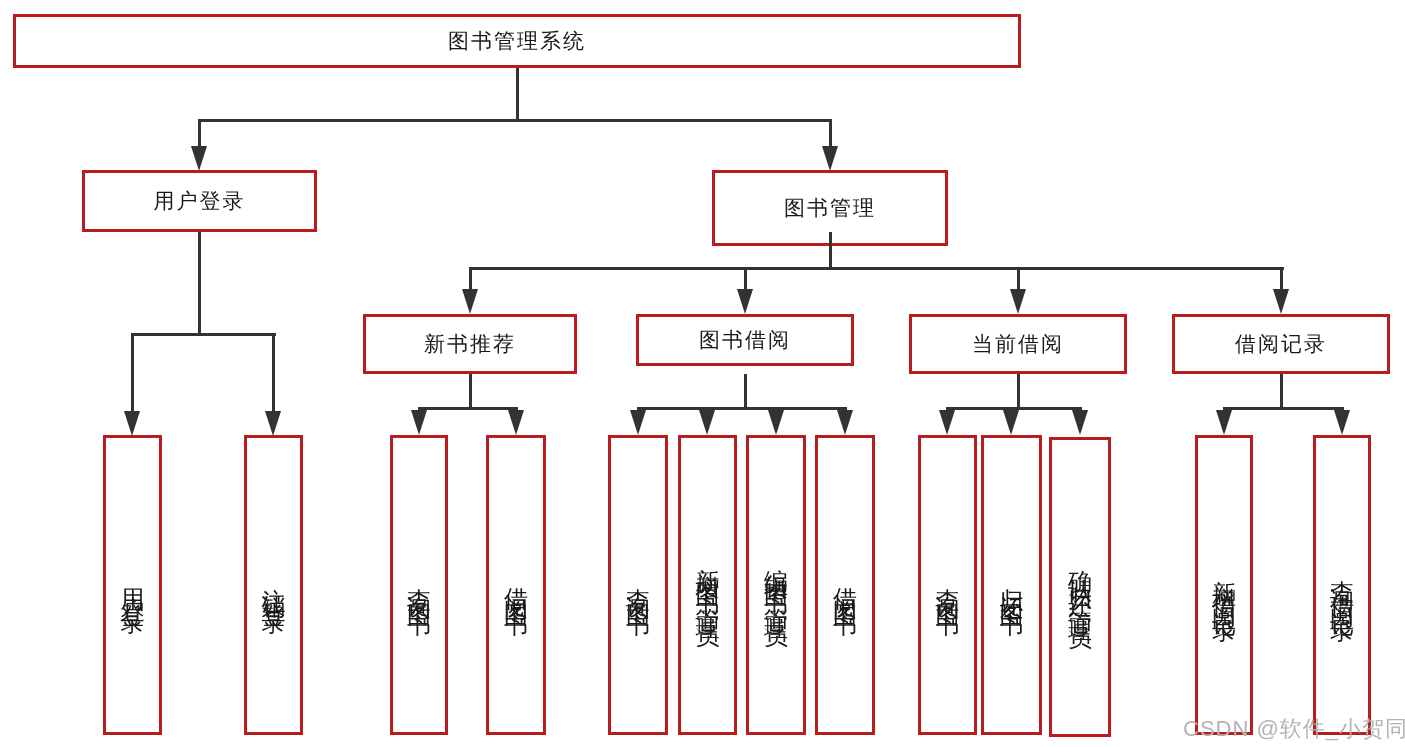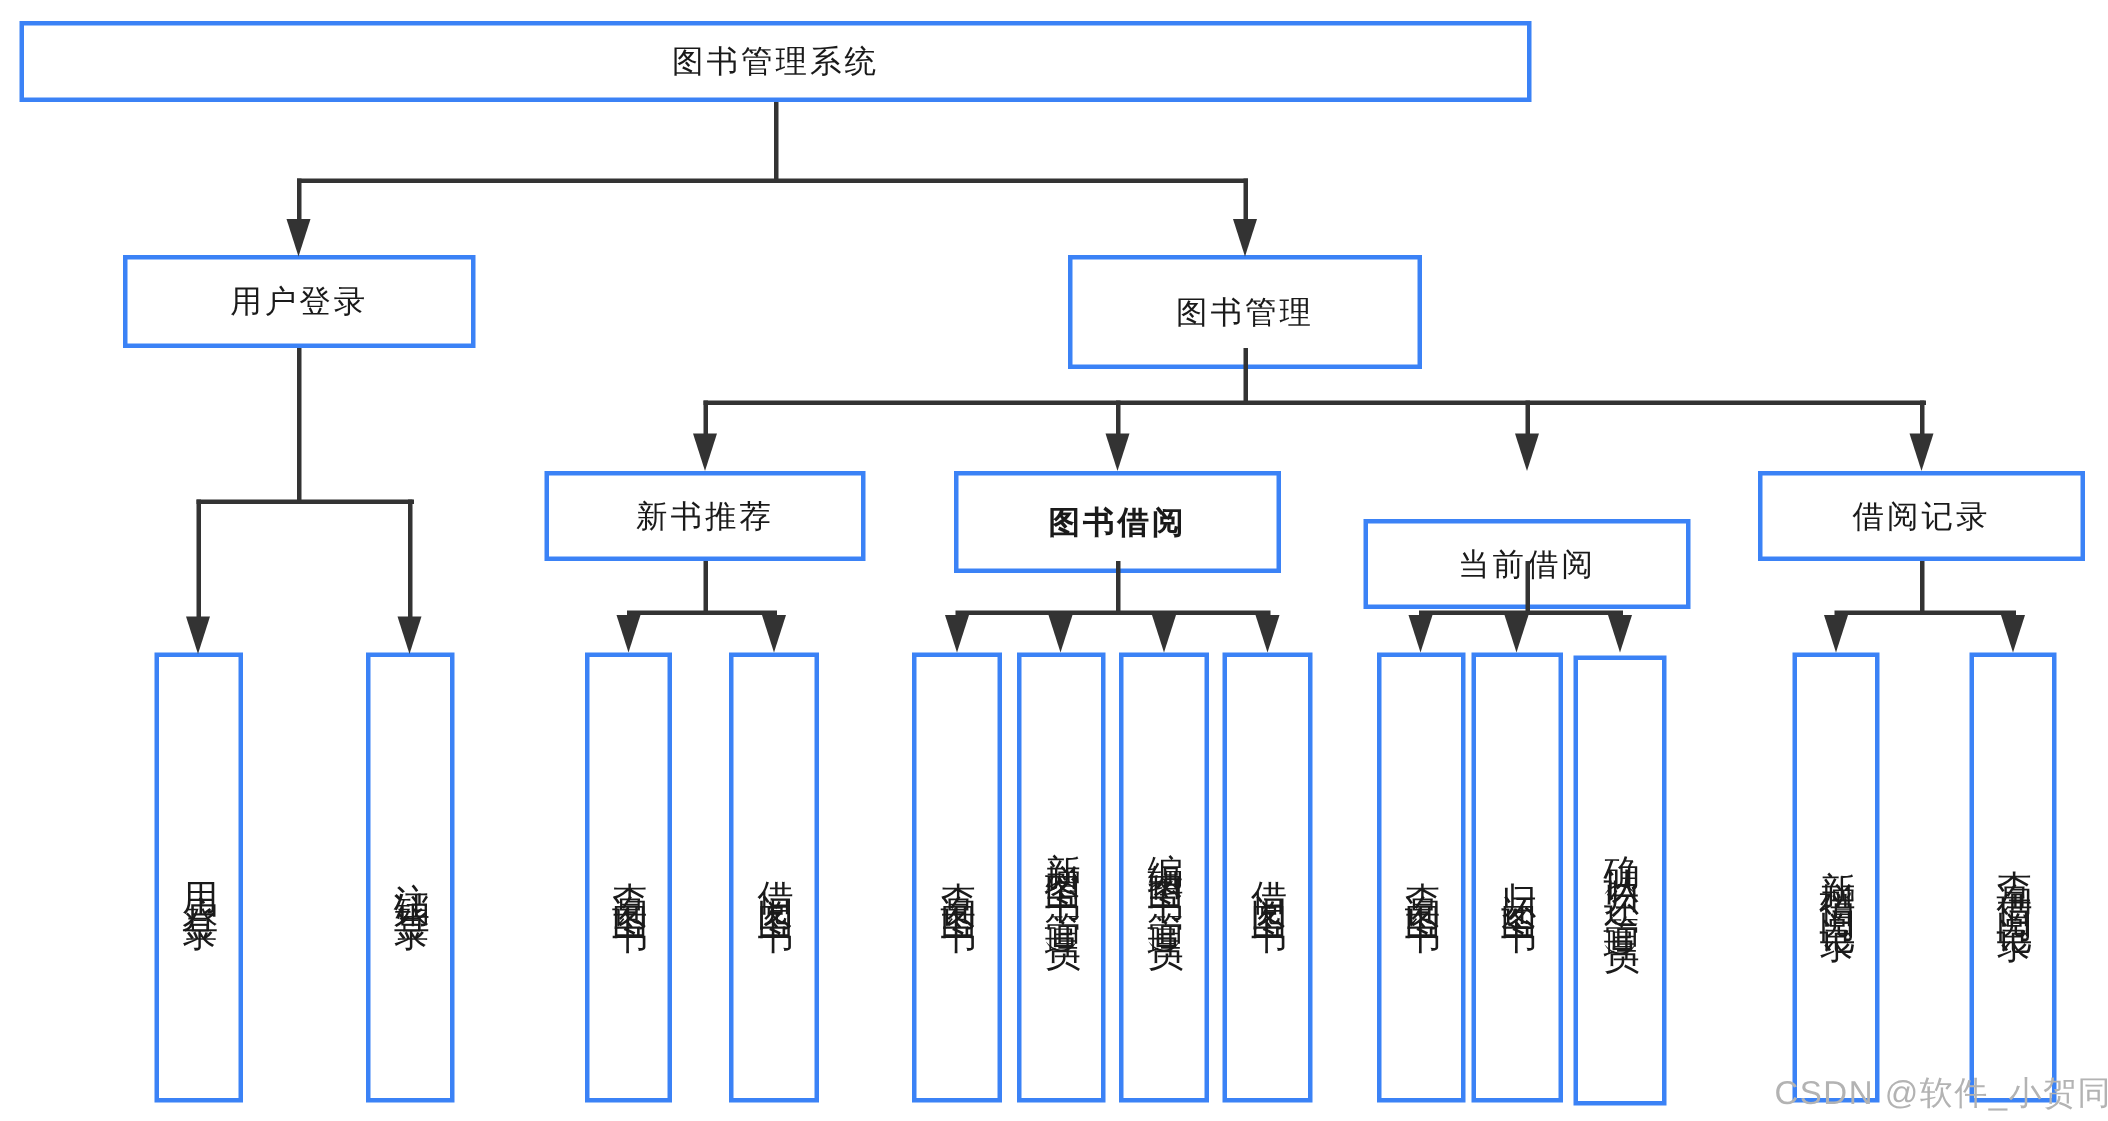--- a/index.html
+++ b/index.html
@@ -6,21 +6,21 @@
   .canvas {
     position:relative;
     width:1405px; height:747px;
     background:#ffffff;
     font-family:"Liberation Sans","DejaVu Sans",sans-serif;
     overflow:hidden;
   }
   .node {
     position:absolute;
     box-sizing:border-box;
-    border:3px solid #3b82f6;
+    border:3px solid #b91c1c;
     background:#ffffff;
     display:flex;
     align-items:center;
     justify-content:center;
     color:#1a1a1a;
   }
   .node.h { font-size:21px; letter-spacing:2px; }
   .node.v {
     font-size:24px;
     line-height:1;
@@ -59,24 +59,24 @@
   <div class="node h" style="left:82px;top:170px;width:235px;height:62px;">
     <span>用户登录</span>
   </div>
   <div class="node h" style="left:712px;top:170px;width:236px;height:76px;">
     <span>图书管理</span>
   </div>
 
   <div class="node h" style="left:363px;top:314px;width:214px;height:60px;">
     <span>新书推荐</span>
   </div>
-  <div class="node h" style="left:636px;top:314px;width:218px;height:68px;font-weight:bold;">
+  <div class="node h" style="left:636px;top:314px;width:218px;height:52px;">
     <span>图书借阅</span>
   </div>
-  <div class="node h" style="left:909px;top:314px;width:218px;height:60px;margin-top:32px;">
+  <div class="node h" style="left:909px;top:314px;width:218px;height:60px;">
     <span>当前借阅</span>
   </div>
   <div class="node h" style="left:1172px;top:314px;width:218px;height:60px;">
     <span>借阅记录</span>
   </div>
 
   <div class="node v" style="left:103px;top:435px;width:59px;height:300px;">
     <span>用户登录</span>
   </div>
   <div class="node v" style="left:244px;top:435px;width:59px;height:300px;">

